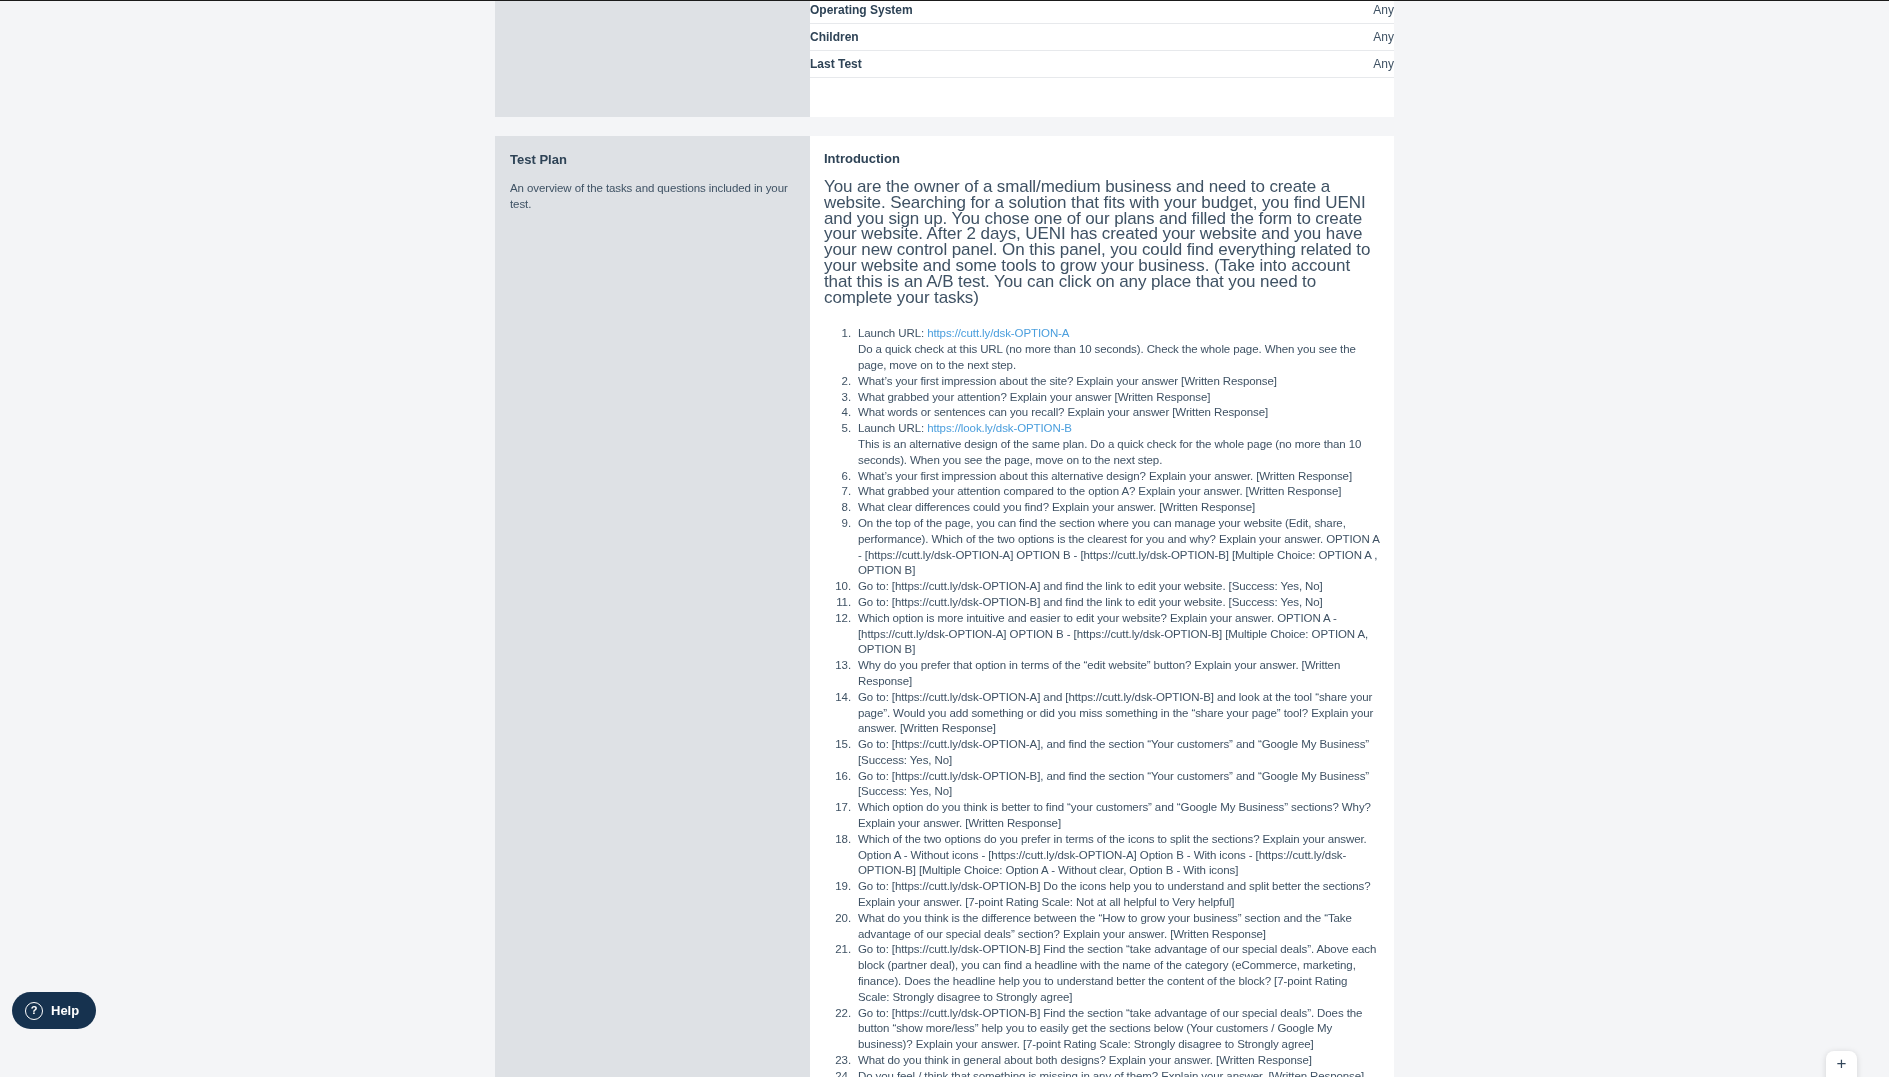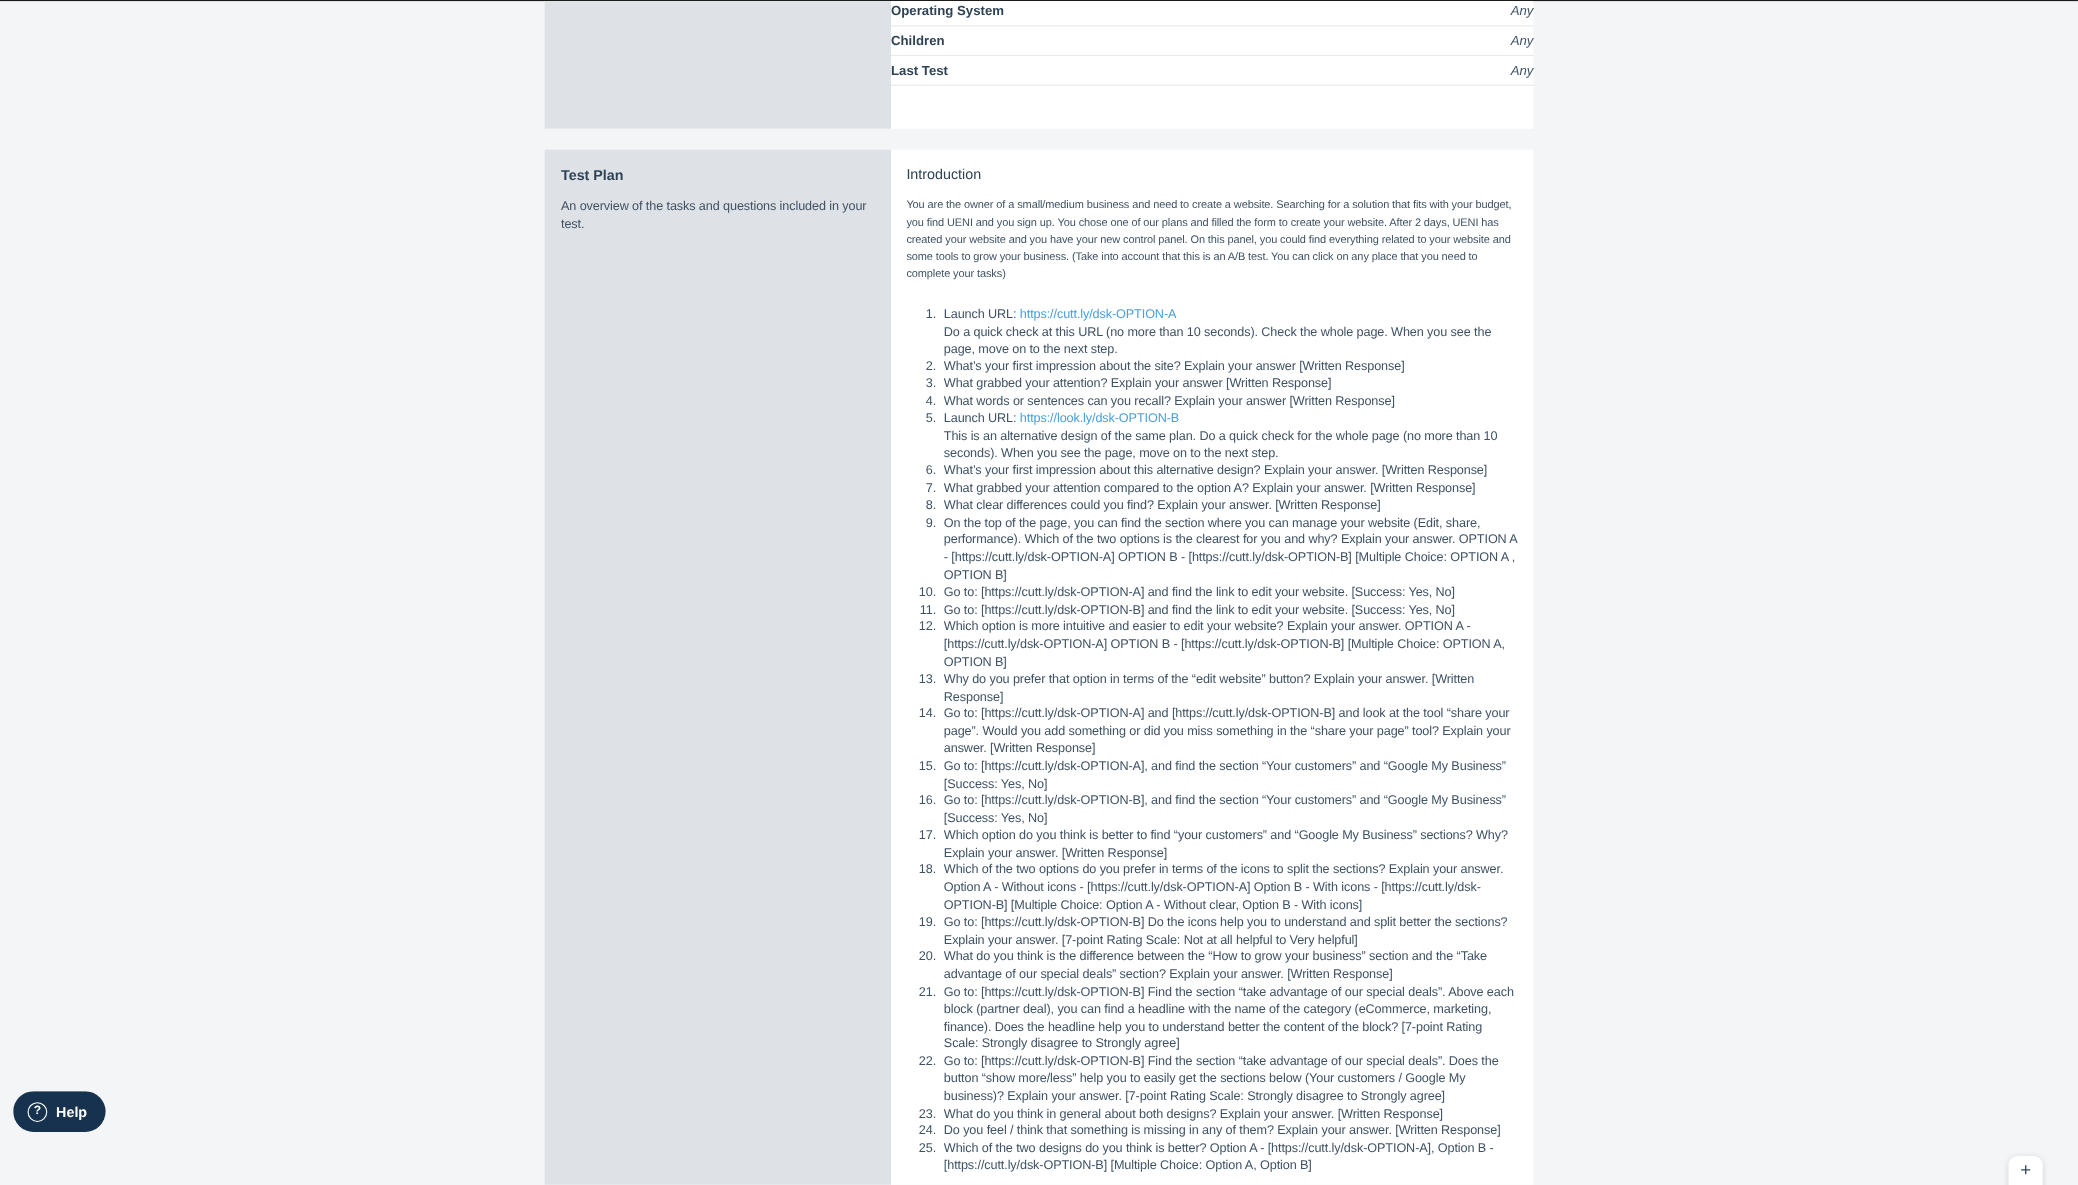--- a/index.html
+++ b/index.html
@@ -27,24 +27,24 @@
   .card-testplan{min-height:905px;}
   .side-panel{width:315px;flex-shrink:0;background:var(--panel-bg);}
   .side-panel.padded{padding:16px 15px;}
   .panel-title{font-size:13px;font-weight:bold;color:var(--heading);margin:0 0 13px 0;}
   .panel-desc{font-size:11.5px;line-height:16px;letter-spacing:-0.1px;margin:0;}
   .audience-main{flex:1;padding:0 0;}
   .rows{margin-top:-4px;}
   .row{display:flex;justify-content:space-between;align-items:center;height:27px;
        border-bottom:1px solid var(--border);font-size:12px;}
   .row .label{font-weight:bold;color:var(--heading);}
-  .row .value{color:var(--text);font-style:italic;}
+  .row .value{color:var(--text);}
   .plan-main{flex:1;padding:15px 14px 24px 14px;}
-  .section-heading{font-size:13px;font-weight:normal;color:var(--heading);margin:0 0 13px 0;}
-  .intro-body{font-size:10px;line-height:15.8px;letter-spacing:-0.1px;margin:0 0 21px 0;max-width:566px;}
+  .section-heading{font-size:13px;font-weight:bold;color:var(--heading);margin:0 0 13px 0;}
+  .intro-body{font-size:17px;line-height:15.8px;letter-spacing:-0.1px;margin:0 0 21px 0;max-width:566px;}
   .tasks-section{margin-top:0;}
   ol.tasks{list-style:none;counter-reset:task;margin:0;padding:0;max-width:578px;
            font-size:11.5px;line-height:15.8px;letter-spacing:-0.1px;}
   ol.tasks li{counter-increment:task;position:relative;padding-left:34px;}
   ol.tasks li::before{content:counter(task) ".";position:absolute;left:0;top:0;width:27px;text-align:right;}
   a.task-link{color:var(--link);text-decoration:none;cursor:pointer;}
   .help-button{
     position:fixed;left:12px;top:992px;height:37px;border-radius:19px;
     background:var(--navy);color:#ffffff;display:flex;align-items:center;gap:8px;
     padding:0 17px 0 13px;font-size:13px;font-weight:bold;cursor:pointer;border:none;

